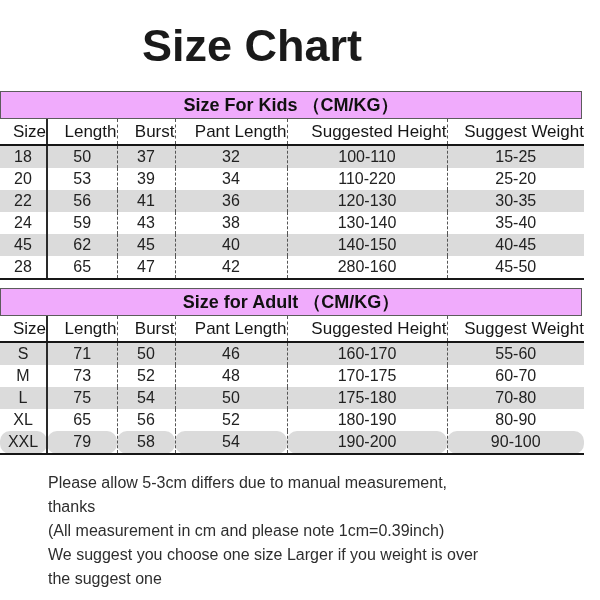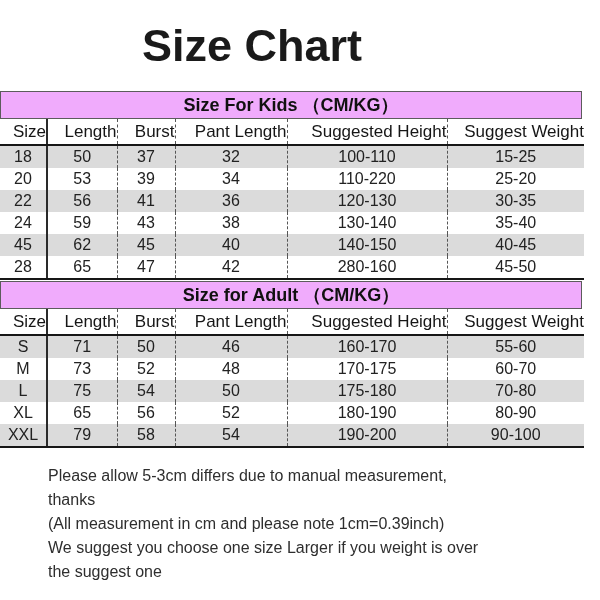--- a/index.html
+++ b/index.html
@@ -15,21 +15,21 @@
     font-size:45px; font-weight:600; letter-spacing:0px;
     color:#1a1a1a; line-height:1.05;
   }
 
   .section-banner {
     width:580px; margin:0 auto; margin-top:22px;
     background:#f0abfc; border:1px solid #5c5c5c;
     height:26px; line-height:26px; text-align:center;
     font-size:18px; font-weight:bold; color:#111;
   }
-  .section-banner.adult { margin-top:1px; }
+  .section-banner.adult { margin-top:8px; }
 
   table.size-table {
     width:584px; margin:0 auto; border-collapse:collapse;
     table-layout:fixed;
   }
   .size-table th {
     height:25px; font-size:17px; font-weight:normal;
     text-align:right; vertical-align:middle; color:#161616;
     border-bottom:2px solid #161616; padding:0;margin-top:9px;
   }
@@ -38,21 +38,21 @@
     vertical-align:middle; color:#222; padding:0;
   }
   .size-table th:first-child, .size-table td:first-child {
     border-right:2px solid #2a2a2a;
   }
   .size-table th:not(:first-child):not(:last-child),
   .size-table td:not(:first-child):not(:last-child) {
     border-right:1px dashed #555;
   }
   .size-table tbody tr:nth-child(odd) td { background:#dbdbdb; }
-  .size-table tbody tr:last-child td { border-bottom:2px solid #161616; }
+  .size-table tbody tr:last-child td { border-bottom:2px solid #161616;border-radius:10px; }
 
   .notes {
     margin-top:16px; padding-left:48px; padding-right:20px;
     font-size:16px; line-height:24px; color:#2e2e2e;
   }
 </style>
 </head>
 <body>
 
 <div class="page">

